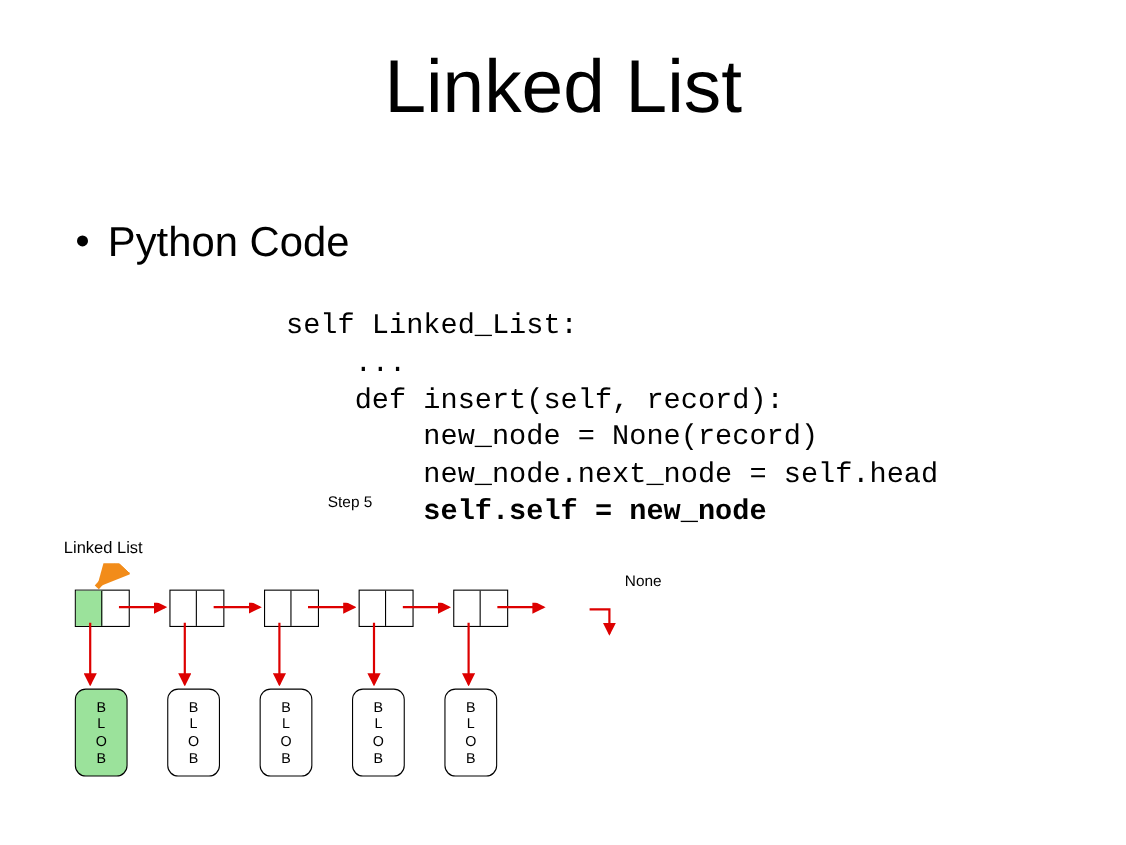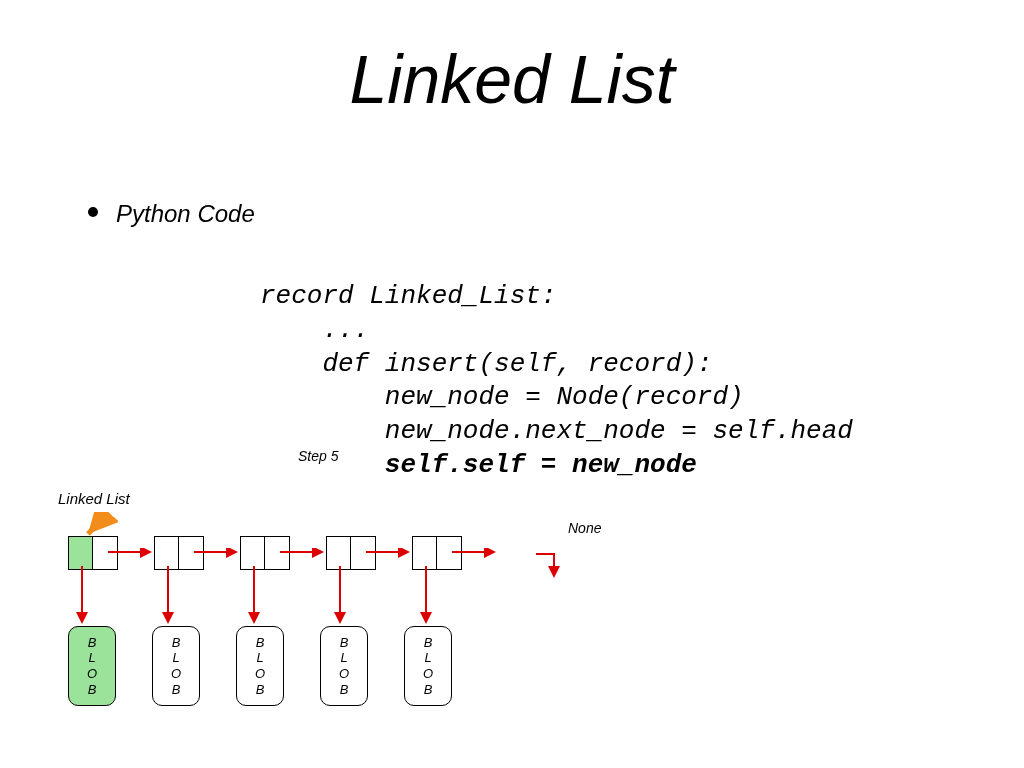--- a/index.html
+++ b/index.html
@@ -1,19 +1,19 @@
 <!DOCTYPE html>
 <html><head>
 <meta charset="utf-8">
 <style>
   * { box-sizing: border-box; margin: 0; padding: 0; }
   html, body { width: 1024px; height: 768px; background: #fff; font-family: Arial, Helvetica, sans-serif; color: #000; }
-  .slide { position: relative; width: 1024px; height: 768px; font-style: italic; }
+  .slide { position: relative; width: 1024px; height: 768px; }
   .title { position: absolute; top: 40px; left: 0; right: 0; text-align: center; font-size: 68px; font-weight: 400; }
-  .bullet { position: absolute; top: 200px; left: 88px; font-size: 24px; font-weight: 400; }
+  .bullet { position: absolute; top: 200px; left: 70px; font-size: 38px; font-weight: 400; }
   .dot { display: inline-block; width: 10px; height: 10px; background: #000; border-radius: 50%; vertical-align: middle; margin-right: 18px; position: relative; top: -4px; }
   .code { position: absolute; top: 280px; left: 260px; font-family: "Courier New", Courier, monospace; font-size: 26px; line-height: 1.3; white-space: pre; }
   .code b { font-weight: 700; }
 
   
   .diagram { position: absolute; top: 458px; left: 58px; width: 560px; height: 270px; }
   .step-label { position: absolute; top: -10px; left: 240px; font-size: 14px; font-family: Arial; }
   .ll-label { position: absolute; top: 32px; left: 0px; font-size: 15px; font-family: Arial; }
 
   .head-arrow { position: absolute; top: 54px; left: 16px; }
@@ -40,24 +40,24 @@
 </head>
 <body>
 
 <div class="slide">
   <div class="title">Linked List</div>
 
   <div class="bullet">
     <span class="dot"></span><span>Python Code</span>
   </div>
 
-  <div class="code"><span>record Linked_List:</span>
+  <div class="code"><span>self Linked_List:</span>
 <span>    ...</span>
 <span>    def insert(self, record):</span>
-<span>        new_node = Node(record)</span>
+<span>        new_node = None(record)</span>
 <span>        new_node.next_node = self.head</span>
 <b>        self.self = new_node</b></div>
 
   <div class="diagram">
     <div class="step-label">Step 5</div>
     <div class="ll-label">Linked List</div>
 
     <div class="head-arrow">
       <svg width="44" height="30">
         <defs>

